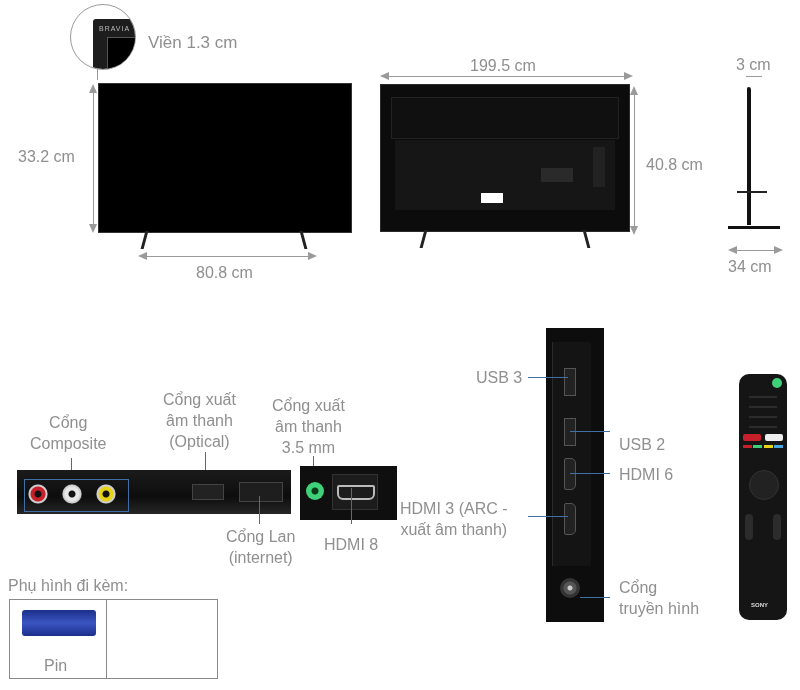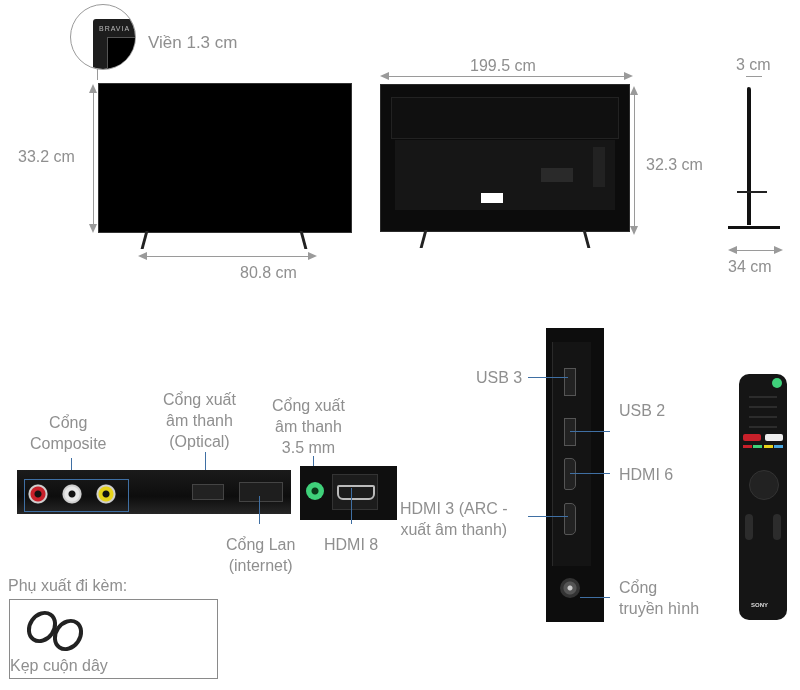--- a/index.html
+++ b/index.html
@@ -37,41 +37,41 @@
 <div class="leg" style="left:302px;top:231px;transform:skewX(15deg);"></div>
 
 <div class="dim-v" style="left:93px;top:88px;height:140px;"></div>
 <div class="ah-u" style="left:89px;top:84px;"></div>
 <div class="ah-d" style="left:89px;top:224px;"></div>
 <span class="lbl" style="left:18px;top:146px;">33.2 cm</span>
 
 <div class="dim-h" style="left:142px;top:256px;height:1px;width:170px;"></div>
 <div class="ah-l" style="left:138px;top:252px;"></div>
 <div class="ah-r" style="left:308px;top:252px;"></div>
-<span class="lbl" style="left:196px;top:262px;margin-left:44px;">80.8 cm</span>
+<span class="lbl" style="left:196px;top:262px;">80.8 cm</span>
 
 <div class="dim-h" style="left:384px;top:76px;width:244px;"></div>
 <div class="ah-l" style="left:380px;top:72px;"></div>
 <div class="ah-r" style="left:624px;top:72px;"></div>
 <span class="lbl" style="left:470px;top:55px;">199.5 cm</span>
 
 <div class="abs" style="left:380px;top:84px;width:248px;height:146px;background:#0c0c0c;border:1px solid #2a2a2a;">
   <div class="abs" style="left:10px;top:12px;width:226px;height:40px;background:#101010;border:1px solid #222;"></div>
   <div class="abs" style="left:14px;top:55px;width:220px;height:70px;background:#161616;"></div>
   <div class="abs" style="left:160px;top:83px;width:32px;height:14px;background:#2a2a2a;"></div>
   <div class="abs" style="left:100px;top:108px;width:22px;height:10px;background:#fff;"></div>
   <div class="abs" style="left:212px;top:62px;width:12px;height:40px;background:#222;"></div>
 </div>
 <div class="leg" style="left:422px;top:230px;transform:skewX(-15deg);"></div>
 <div class="leg" style="left:585px;top:230px;transform:skewX(15deg);"></div>
 
 <div class="dim-v" style="left:634px;top:90px;height:140px;"></div>
 <div class="ah-u" style="left:630px;top:86px;"></div>
 <div class="ah-d" style="left:630px;top:226px;"></div>
-<span class="lbl" style="left:646px;top:154px;">32.3 cm</span>
+<span class="lbl" style="left:646px;top:154px;">40.8 cm</span>
 
 <span class="lbl" style="left:736px;top:54px;">3 cm</span>
 <div class="dim-h" style="left:746px;top:76px;width:16px;"></div>
 <div class="abs" style="left:747px;top:87px;width:4px;height:138px;background:#111;border-radius:2px 3px 0 0;"></div>
 <div class="abs" style="left:737px;top:191px;width:30px;height:2px;background:#222;"></div>
 <div class="abs" style="left:728px;top:226px;width:52px;height:3px;background:#111;"></div>
 <div class="dim-h" style="left:732px;top:250px;width:46px;"></div>
 <div class="ah-l" style="left:728px;top:246px;"></div>
 <div class="ah-r" style="left:774px;top:246px;"></div>
 <span class="lbl" style="left:728px;top:256px;">34 cm</span>
@@ -92,54 +92,53 @@
 
 <div class="port-bar" style="left:17px;top:470px;width:274px;height:44px;">
   <div class="abs" style="left:7px;top:9px;width:103px;height:31px;border:1px solid #3f6fa3;"></div>
   <div class="rca" style="--c:#c8202a;left:11px;top:14px;"></div>
   <div class="rca" style="--c:#e6e6e6;left:45px;top:14px;"></div>
   <div class="rca" style="--c:#e6d21a;left:79px;top:14px;"></div>
   <div class="abs" style="left:175px;top:14px;width:30px;height:14px;background:#222;border:1px solid #444;"></div>
   <div class="abs" style="left:222px;top:12px;width:42px;height:18px;background:#1e1e1e;border:1px solid #444;"></div>
 </div>
 <div class="line-v" style="left:259px;top:496px;height:28px;"></div>
-<span class="lbl c" style="left:226px;top:526px;white-space:pre;margin-top:8px;">Cổng Lan
+<span class="lbl c" style="left:226px;top:526px;white-space:pre;">Cổng Lan
 (internet)</span>
 
 <div class="abs" style="left:300px;top:466px;width:97px;height:54px;background:#0f0f0f;">
   <div class="abs" style="left:6px;top:16px;width:18px;height:18px;border-radius:50%;background:radial-gradient(circle,#0a3a1a 0 3px,#3fd17a 4px 9px);"></div>
   <div class="abs" style="left:32px;top:8px;width:44px;height:34px;background:#1c1c1c;border:1px solid #333;">
     <div class="abs" style="left:4px;top:10px;width:34px;height:11px;border:2px solid #bbb;border-radius:2px 2px 6px 6px;"></div>
   </div>
 </div>
 <div class="line-v" style="left:351px;top:488px;height:36px;"></div>
 <span class="lbl" style="left:324px;top:534px;">HDMI 8</span>
 
-<span class="lbl" style="left:8px;top:575px;">Phụ xuất đi kèm:</span>
+<span class="lbl" style="left:8px;top:575px;">Phụ hình đi kèm:</span>
 <div class="abs" style="left:9px;top:599px;width:207px;height:78px;border:1px solid #8a8a8a;display:flex;">
-  <div style="flex:1;position:relative;">
-    <div class="abs" style="left:18px;top:10px;width:20px;height:26px;border:4px solid #222;border-radius:50%;transform:rotate(35deg);"></div>
-    <div class="abs" style="left:44px;top:18px;width:20px;height:26px;border:4px solid #222;border-radius:50%;transform:rotate(35deg);"></div>
-    <span class="lbl" style="left:0px;top:55px;">Kẹp cuộn dây</span>
+  <div style="width:96px;border-right:1px solid #8a8a8a;position:relative;">
+    <div class="abs" style="left:12px;top:10px;width:74px;height:26px;background:linear-gradient(#1b2f8a,#3b55c2,#1b2f8a);border-radius:3px;"></div>
+    <span class="lbl" style="left:34px;top:55px;">Pin</span>
   </div>
 </div>
 
 <div class="abs" style="left:546px;top:328px;width:58px;height:294px;background:#0d0d0d;">
   <div class="abs" style="left:6px;top:14px;width:38px;height:224px;background:#141414;border-left:1px solid #2a2a2a;"></div>
   <div class="abs" style="left:18px;top:40px;width:10px;height:26px;background:#222;border:1px solid #555;"></div>
   <div class="abs" style="left:18px;top:90px;width:10px;height:26px;background:#222;border:1px solid #555;"></div>
   <div class="abs" style="left:18px;top:130px;width:10px;height:30px;background:#222;border:1px solid #555;border-radius:2px 5px 5px 2px;"></div>
   <div class="abs" style="left:18px;top:175px;width:10px;height:30px;background:#222;border:1px solid #555;border-radius:2px 5px 5px 2px;"></div>
   <div class="abs" style="left:14px;top:250px;width:20px;height:20px;border-radius:50%;background:radial-gradient(circle,#ccc 0 2px,#555 3px 6px,#333 7px);"></div>
 </div>
 <span class="lbl" style="left:476px;top:367px;">USB 3</span>
 <div class="line-h" style="left:528px;top:377px;width:40px;"></div>
 
 <div class="line-h" style="left:570px;top:431px;width:40px;"></div>
-<span class="lbl" style="left:619px;top:400px;">USB 2</span>
+<span class="lbl" style="left:619px;top:434px;">USB 2</span>
 
 <div class="line-h" style="left:570px;top:473px;width:40px;"></div>
 <span class="lbl" style="left:619px;top:464px;">HDMI 6</span>
 
 <span class="lbl c" style="left:400px;top:498px;white-space:pre;">HDMI 3 (ARC -
 xuất âm thanh)</span>
 <div class="line-h" style="left:528px;top:516px;width:40px;"></div>
 
 <div class="line-h" style="left:580px;top:597px;width:30px;"></div>
 <span class="lbl" style="left:619px;top:577px;white-space:pre;">Cổng

